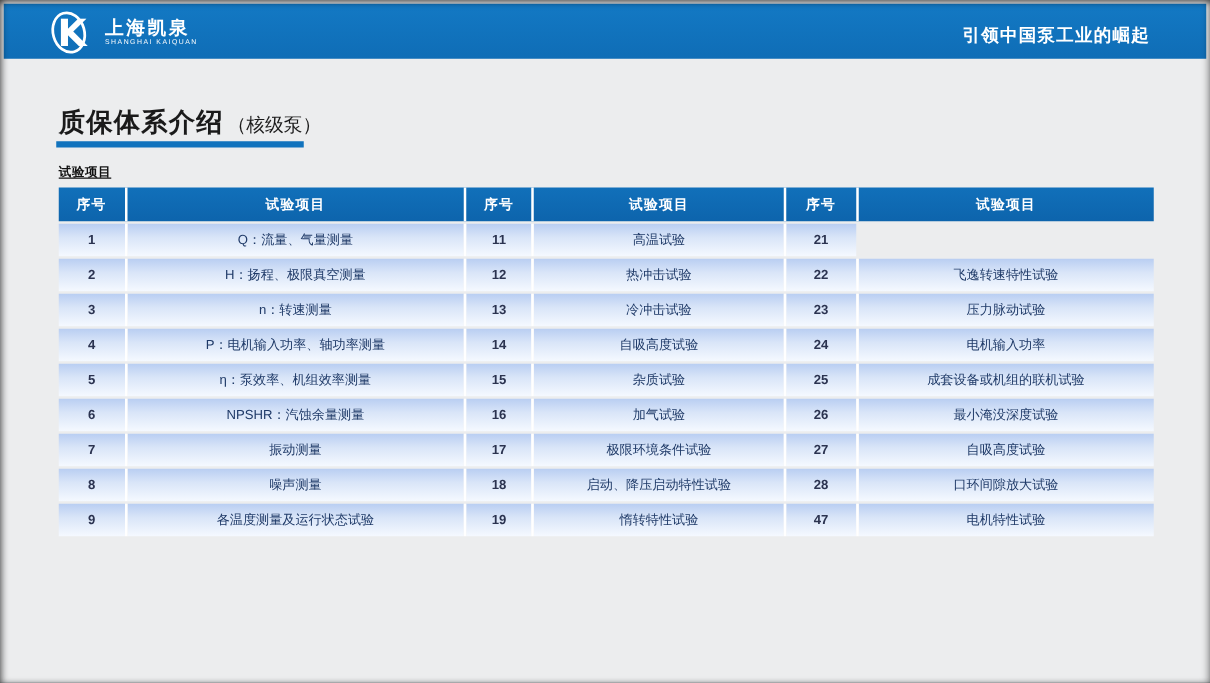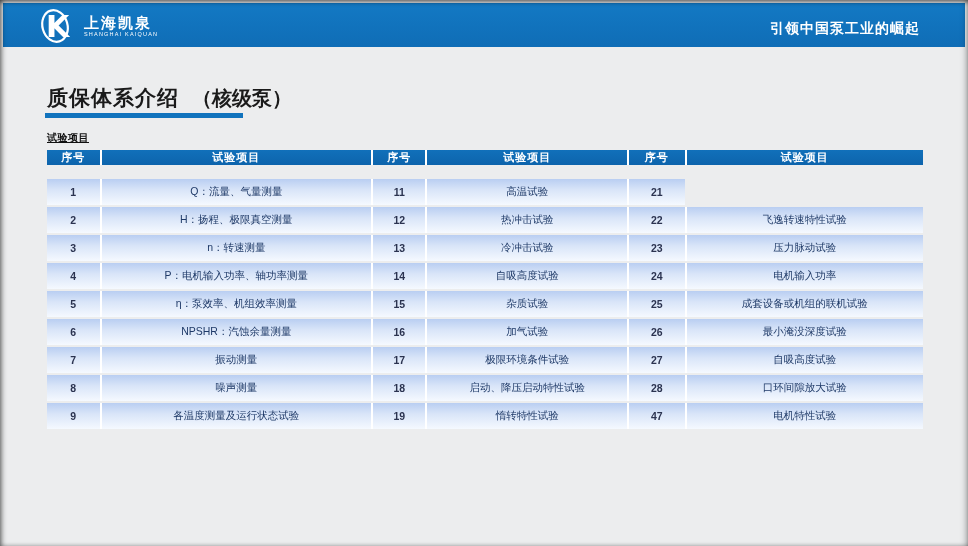--- a/index.html
+++ b/index.html
@@ -32,41 +32,41 @@
   .logo-text{margin-left:4px;color:#fff;line-height:1;}
   .logo-cn{font-size:15px;font-weight:bold;letter-spacing:2px;}
   .logo-en{font-size:5.5px;letter-spacing:1.2px;margin-top:2px;}
   .slogan{
     position:absolute;right:45px;bottom:9px;
     color:#fff;font-size:14px;letter-spacing:1px;font-weight:bold;
   }
   
   .title-wrap{position:absolute;left:47px;top:84px;color:#1a1a1a;white-space:nowrap;}
   .title-main{font-size:21px;font-weight:bold;letter-spacing:1px;margin-top:40px;}
-  .title-suffix{font-size:20px;font-weight:bold;margin-left:13px;}
+  .title-suffix{font-size:15px;font-weight:normal;margin-left:3px;}
   .title-rule{
     position:absolute;left:45px;top:113px;width:198px;height:5px;
     background:#1173bd;
   }
   .section-label{
     position:absolute;left:47px;top:131px;
     font-size:10px;font-weight:bold;color:#111;
     text-decoration:underline;letter-spacing:0.5px;
   }
   
   .test-table{
     position:absolute;left:47px;top:150px;width:876px;
   }
   .trow,.thead-row{
     display:grid;
     grid-template-columns:6% 31% 6.2% 23% 6.6% 27.2%;
   }
   .thead-row{
     background:linear-gradient(180deg,#1170ba 0%,#0d64ac 100%);
-    height:15px;margin-bottom:14px;
+    height:27px;margin-bottom:2px;
   }
   .th{
     color:#fff;font-size:11px;font-weight:bold;
     display:flex;align-items:center;justify-content:center;
     letter-spacing:1px;
   }
   .trow{height:26px;margin-bottom:2px;}
   .cell{
     background:linear-gradient(180deg,#b9cef2 0%,#d9e5f8 42%,#f5f9ff 100%);
     color:#1f3a68;font-size:10.5px;

